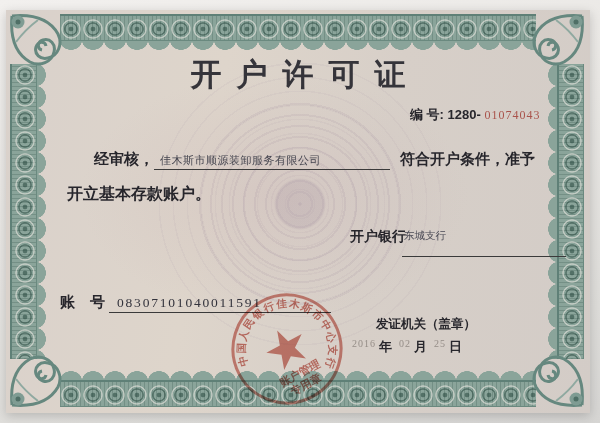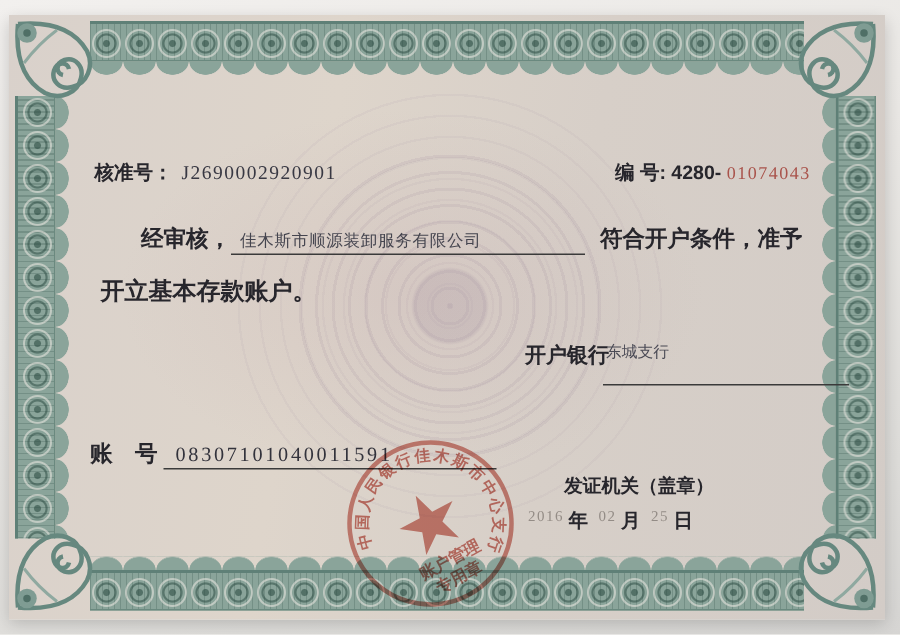--- a/index.html
+++ b/index.html
@@ -173,28 +173,26 @@
         </svg>
       </div>
     <div class="corner corner-br">
         <svg viewBox="0 0 58 58">
           <use href="#flourish"></use>
         </svg>
       </div>
 
     <div class="watermark"></div>
 
-
-    <div class="abs row-approve">
-      <span class="lbl">核准号：</span><span class="val">J2690002920901</span>
-    </div>
+    <div class="abs cert-title">开户许可证</div>
+
 
     <div class="abs row-serial">
       <span class="lbl">编 号:</span>
-      <span class="lbl">4280-</span>
+      <span class="lbl">1280-</span>
       <span class="serial-red">01074043</span>
     </div>
 
     <div class="abs row-open lbl">开立基本存款账户。</div>
     <div class="abs row-review">
       <span class="lbl">经审核，</span><span class="company-line">佳木斯市顺源装卸服务有限公司</span><span class="review-suffix">符合开户条件，准予</span>
     </div>
 
 
     <div class="abs bank-label lbl">开户银行</div>

